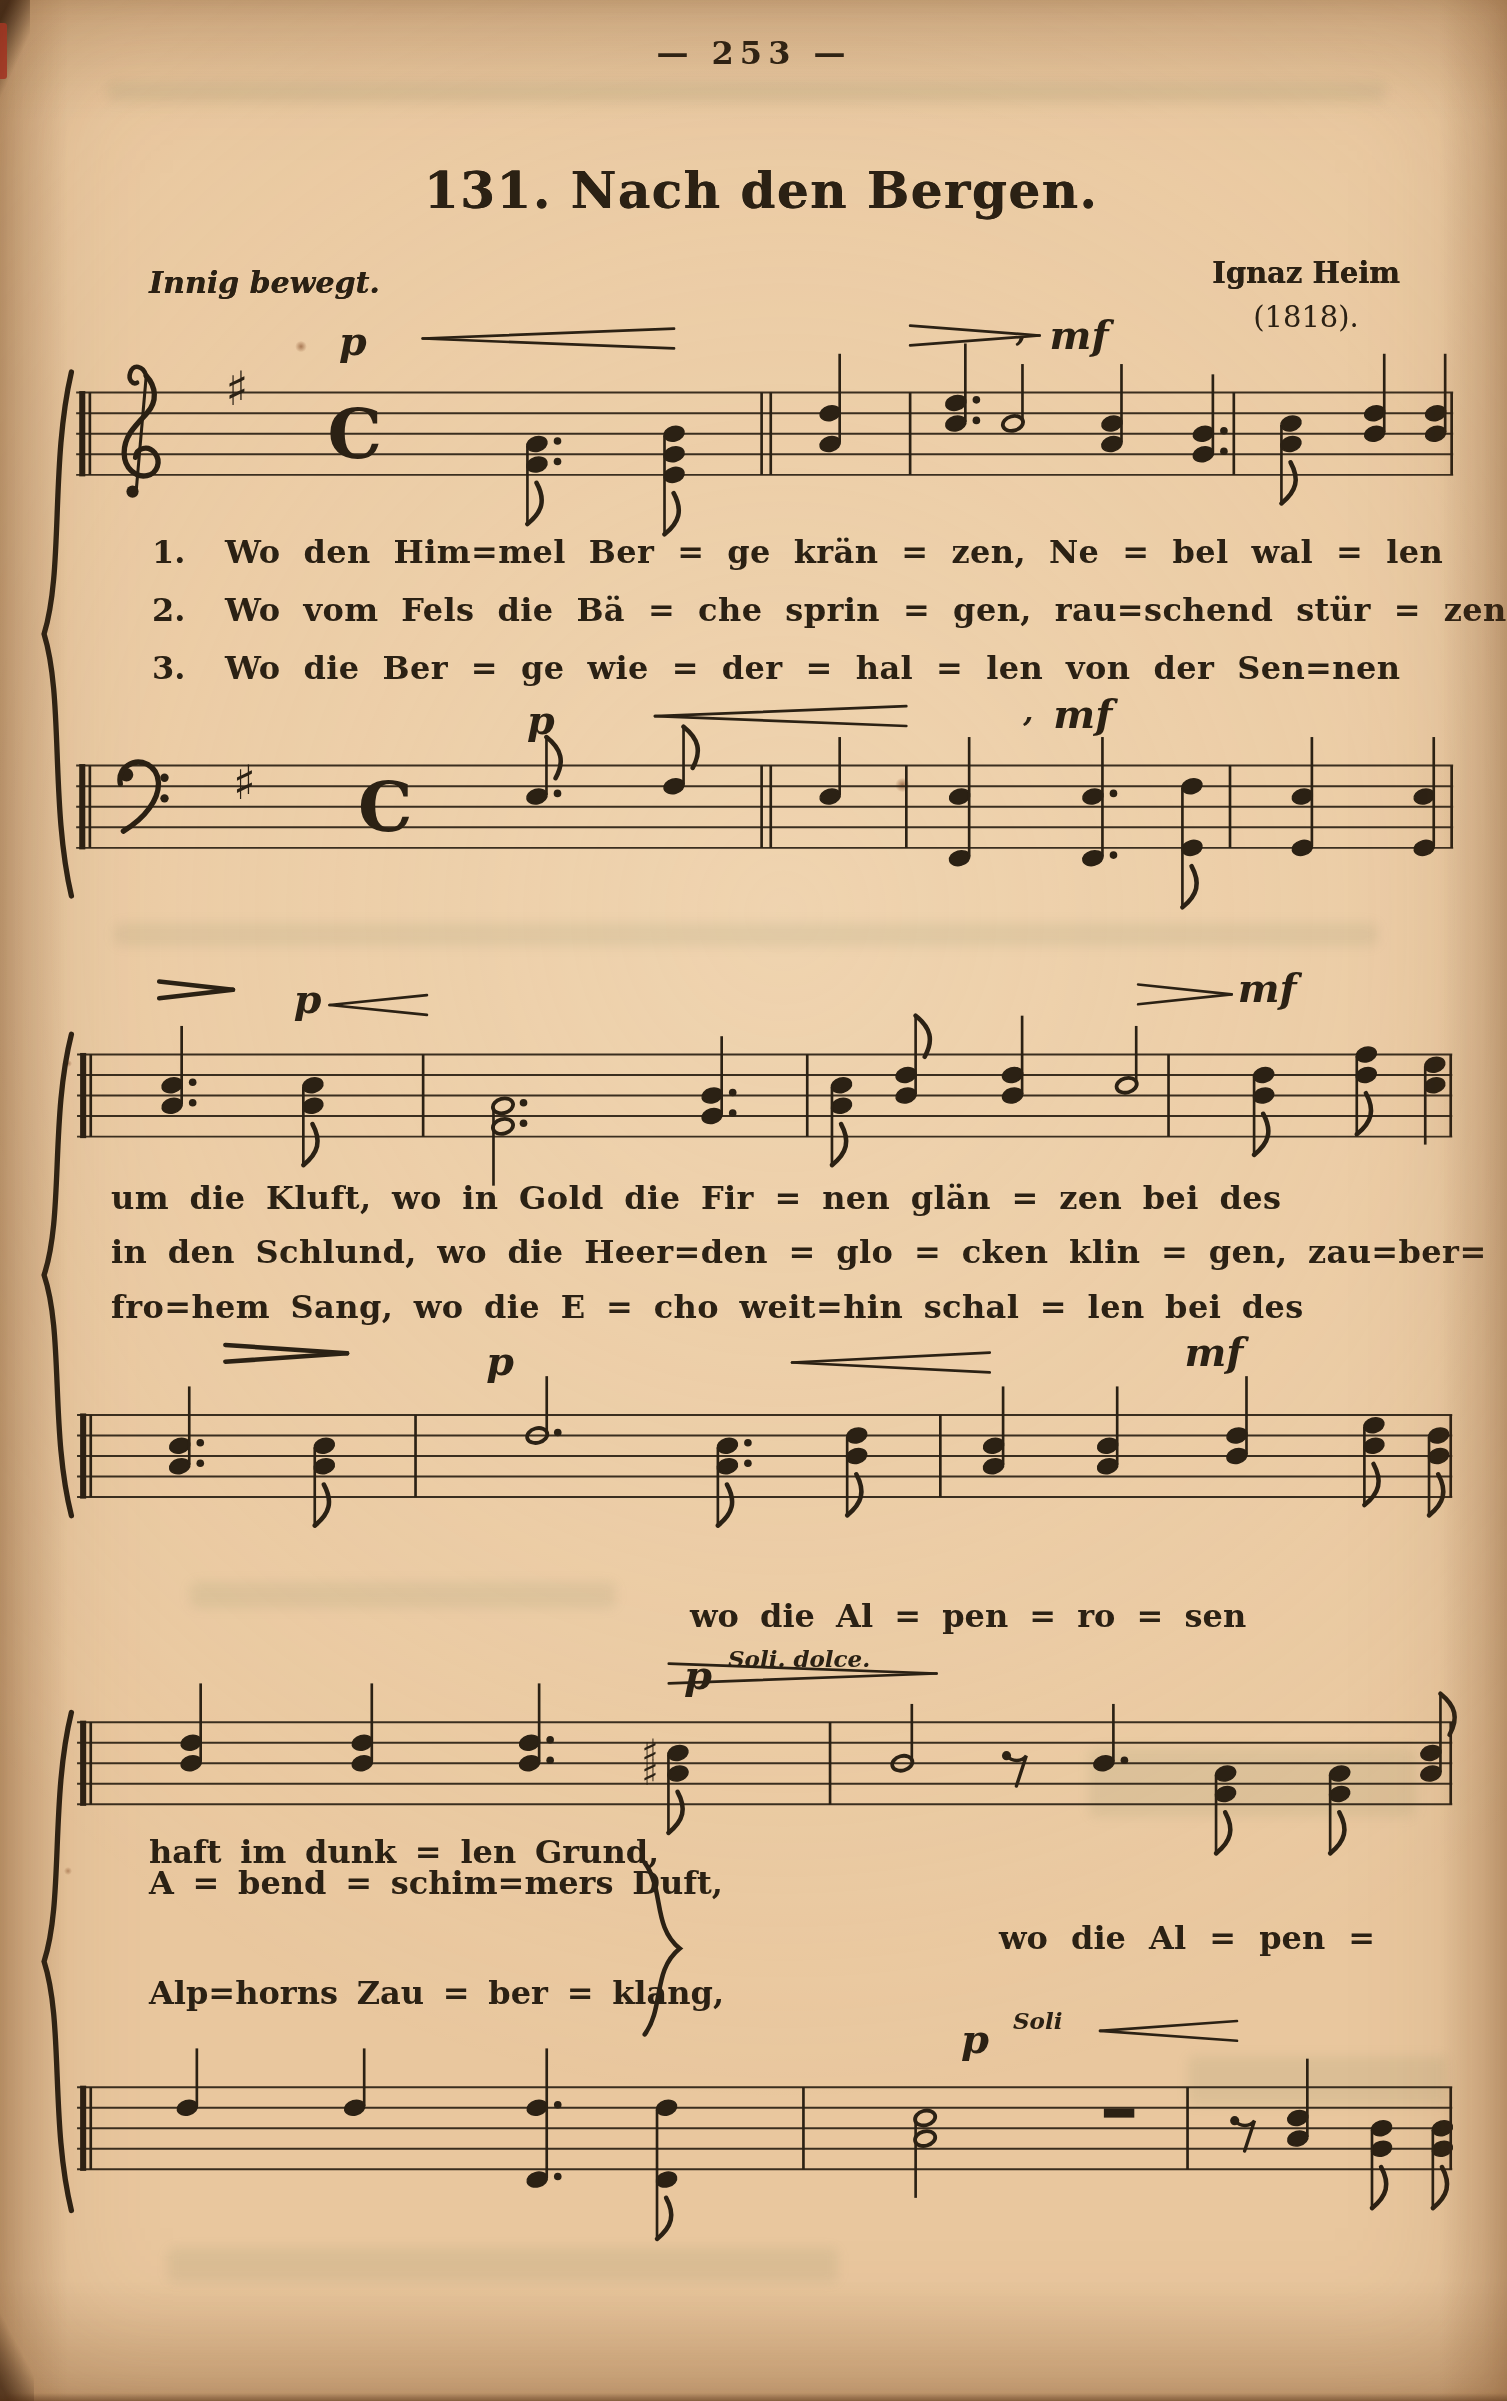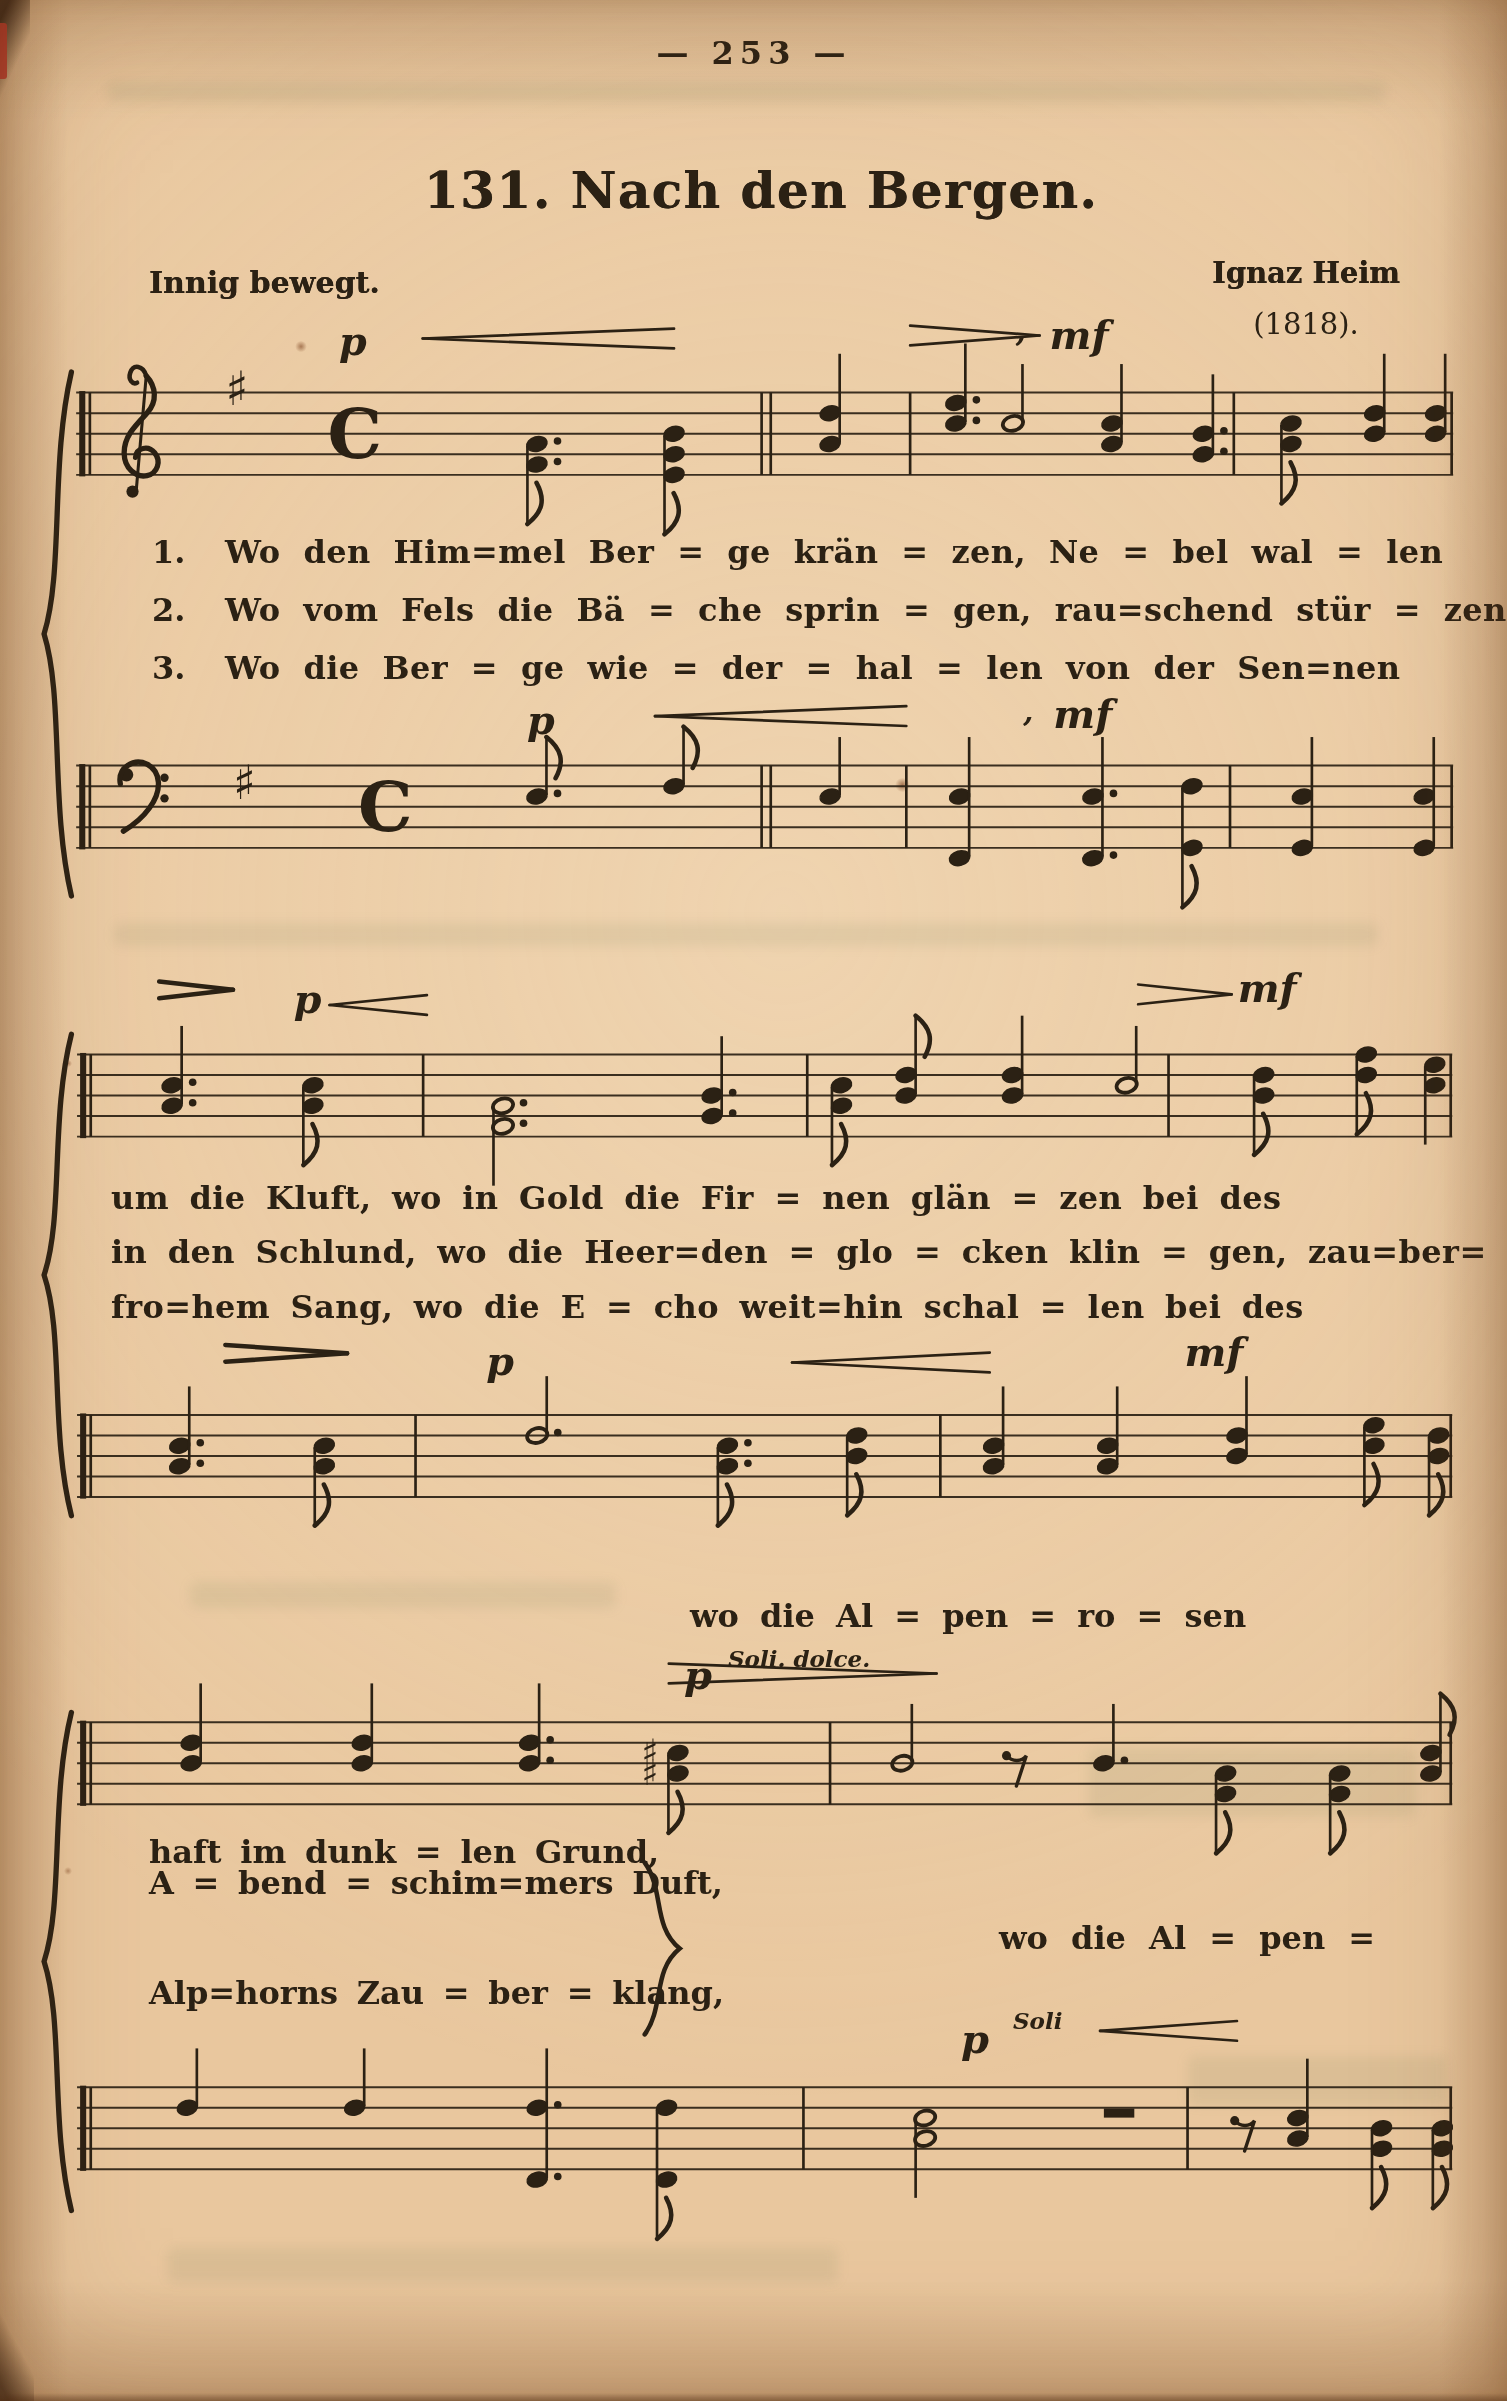--- a/index.html
+++ b/index.html
@@ -14,24 +14,24 @@
     color:#2b2114;
   }
   body::after{
     content:""; position:absolute; inset:0; pointer-events:none;
     box-shadow: inset 0 0 145px rgba(115,68,28,.34), inset 0 0 23px rgba(115,68,28,.20);
   }
   .abs{position:absolute;}
   .ink{color:#2b2114;}
   #page-number{top:34px; left:0; right:0; text-align:center; font-size:32px; letter-spacing:6px; font-weight:bold;}
   #title{top:161px; left:0; right:0; text-align:center; font-size:50px; font-weight:bold; letter-spacing:1.5px; text-shadow:0.5px 0 currentColor;padding-left:14px;}
-  #tempo{top:265px; left:149px; font-size:30px; font-weight:bold; text-shadow:0.3px 0 currentColor;}
+  #tempo{top:265px; left:149px; font-size:30px; font-weight:bold; text-shadow:0.3px 0 currentColor;font-style:italic;}
   #composer{top:256px; left:1165px; width:282px; text-align:center;}
   #composer .name{font-size:29px; font-weight:bold; text-shadow:0.3px 0 currentColor;}
-  #composer .year{font-size:29px; margin-top:17px;}
+  #composer .year{font-size:29px; margin-top:10px;}
   .verse-row{left:152px; width:1279px; display:flex; font-size:32px; font-weight:bold;}
   .verse-num{width:73px; flex:0 0 auto;}
   .verse-text{flex:1; word-spacing:11.4px; letter-spacing:0.4px; white-space:nowrap;}
   .midlyr{left:111px; width:1310px; font-size:32px; font-weight:bold; word-spacing:9px; letter-spacing:0.4px; white-space:nowrap;}
   #alpen-line{top:1597px; left:690px; font-size:32px; font-weight:bold; word-spacing:10px; white-space:nowrap;}
   .dyn-p{font-style:italic; font-weight:bold; font-size:40px;}
   .dyn-label{font-style:italic; font-weight:bold; font-size:23px;}
   #soli-dolce-p{top:1651px; left:684px;}
   #soli-dolce-label{top:1645px; left:728px;}
   .finlyr{left:149px; font-size:32px; font-weight:bold; word-spacing:7.6px; white-space:nowrap;}

